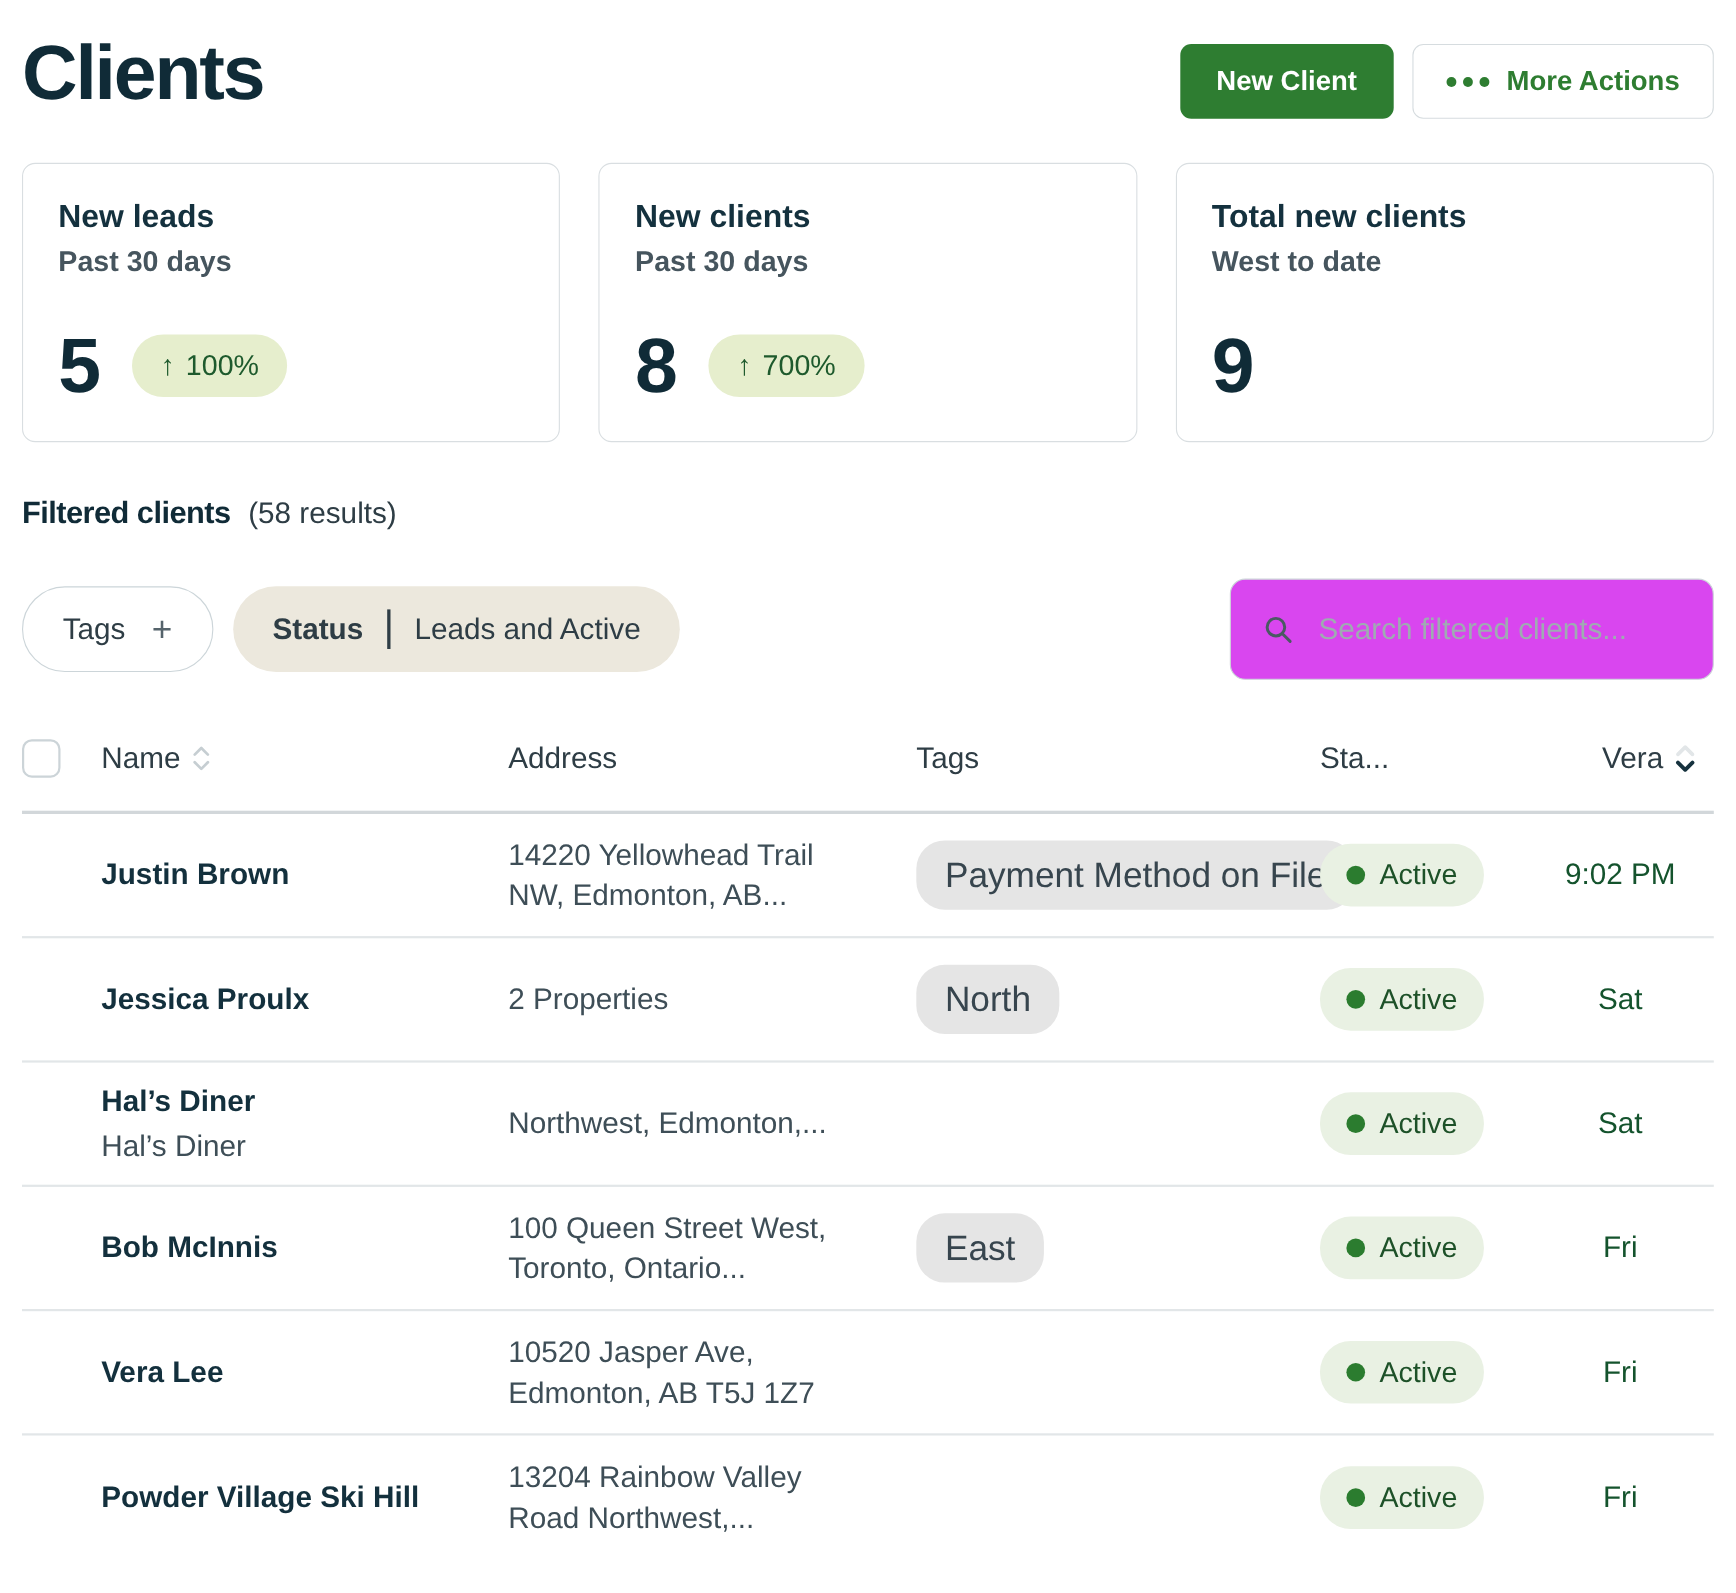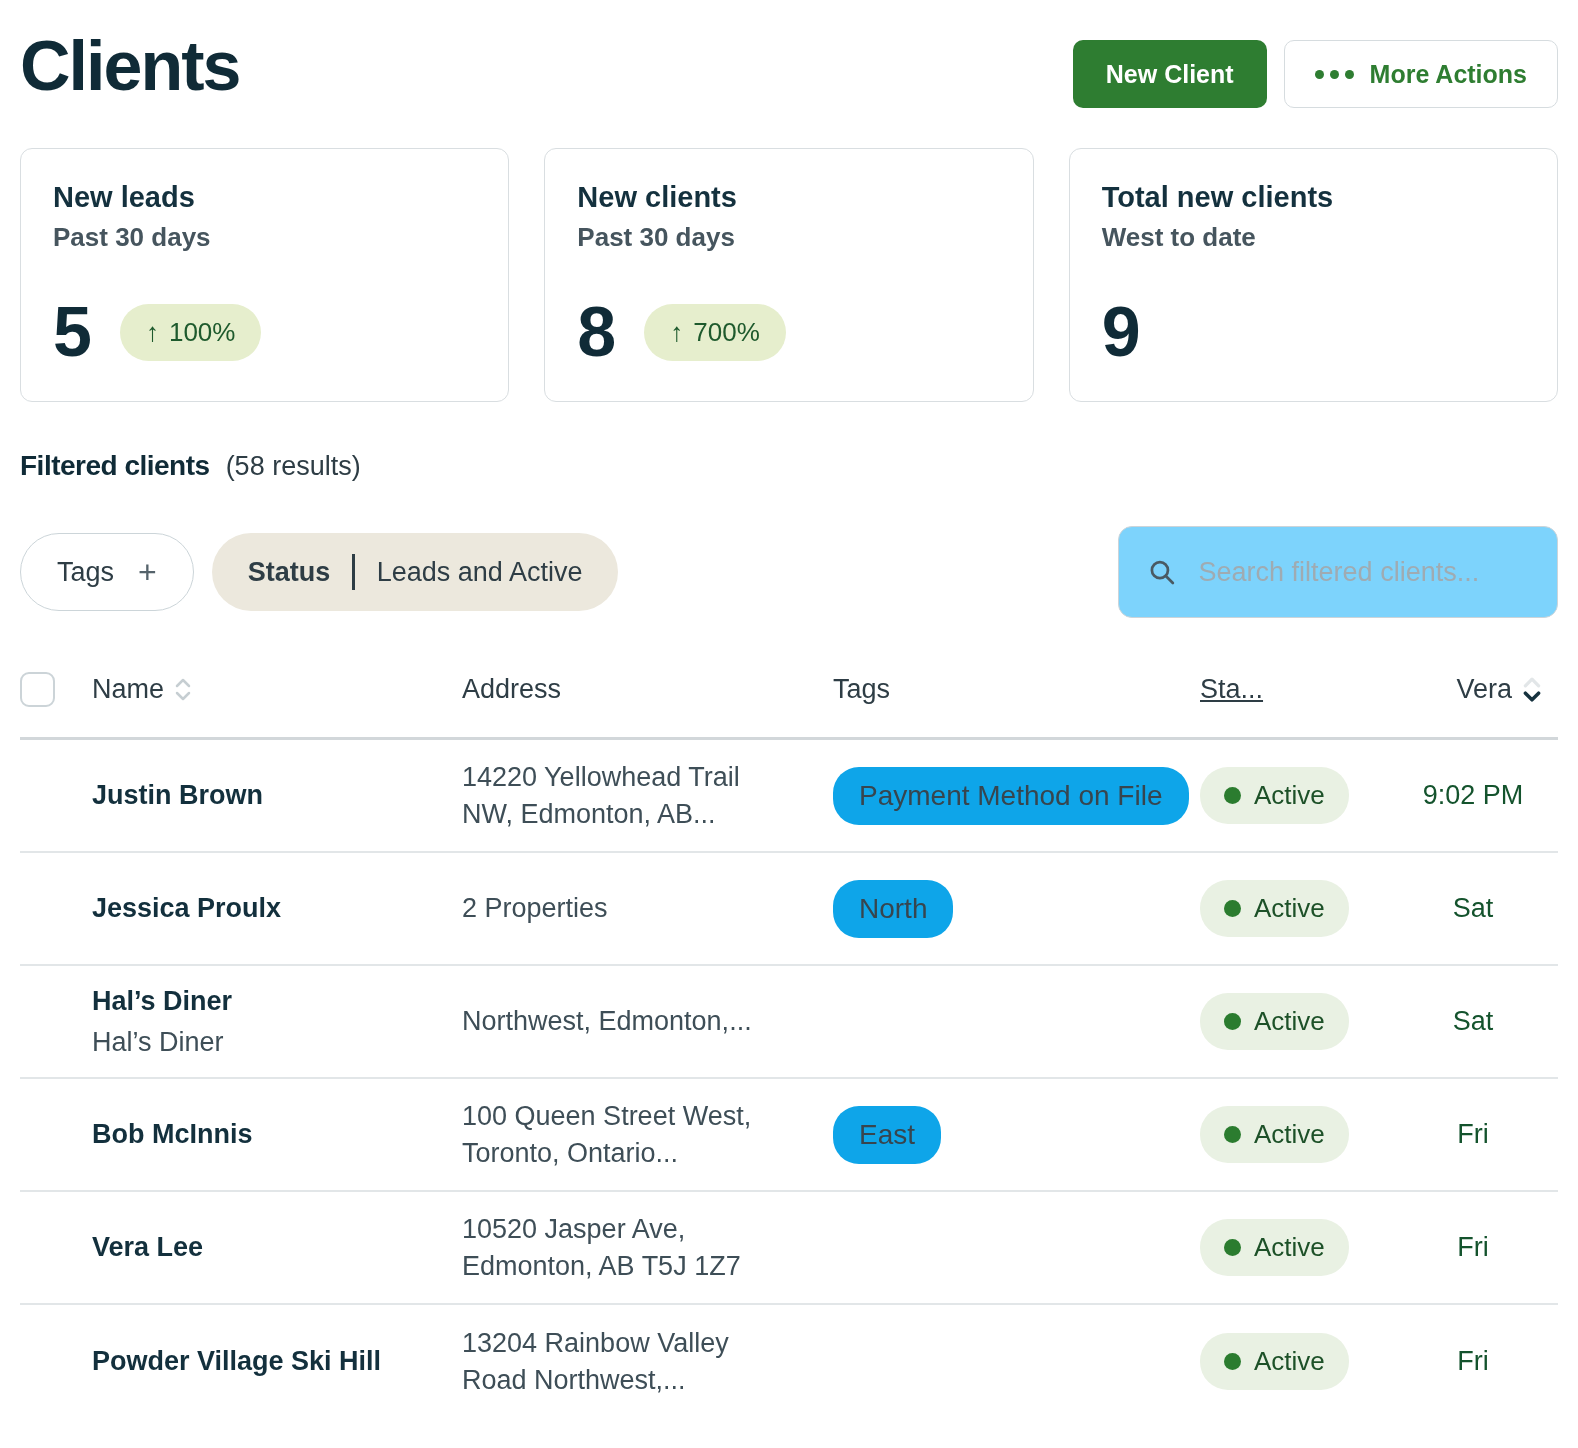--- a/index.html
+++ b/index.html
@@ -37,44 +37,44 @@
 
   
   .filter-row { margin-top: 44px; display: flex; justify-content: space-between; align-items: center; }
   .pills { display: flex; gap: 18px; align-items: center; }
   .pill { border-radius: 40px; font-size: 27px; color: #2e3d45; height: 78px; display: flex; align-items: center; padding: 0 36px; cursor: pointer; }
   .pill-outline { border: 1.5px solid #ccd5d9; background: #ffffff; gap: 24px; }
   .plus-icon { font-size: 32px; color: #55636b; font-weight: 400; line-height: 1; }
   .pill-filled { background: #ece8dd; gap: 22px; }
   .pill-filled .pill-label { font-weight: 600; }
   .pill-divider { width: 2.5px; height: 36px; background: #2e3d45; }
-  .search-box { width: 440px; height: 92px; border: 1.5px solid #ccd4d9; border-radius: 14px; display: flex; align-items: center; padding: 0 28px; gap: 20px; background: #7dd3fc; }
+  .search-box { width: 440px; height: 92px; border: 1.5px solid #ccd4d9; border-radius: 14px; display: flex; align-items: center; padding: 0 28px; gap: 20px; background: #d946ef; }
   .search-box input { border: none; outline: none; font-size: 27px; color: #17323f; width: 100%; font-family: "Liberation Sans", sans-serif; background: transparent; }
   .search-box input::placeholder { color: #9fabb2; }
 
   
   .table { margin-top: 28px; }
   .thead { display: flex; align-items: center; padding: 26px 0 30px; font-size: 27px; color: #2e3d45; border-bottom: 3px solid #d2d7da; }
   .col-check { width: 72px; display: flex; align-items: center; }
   .col-name { width: 370px; }
   .col-address { width: 371px; padding-right: 30px; }
   .col-tags { width: 367px; }
-  .col-status { width: 204px; text-decoration: underline; }
+  .col-status { width: 204px; }
   .col-last { flex: 1; text-align: right; padding-right: 16px; }
   .checkbox { width: 35px; height: 35px; border: 2.5px solid #ccd4d8; border-radius: 9px; background: #fff; cursor: pointer; display: inline-block; }
   .th-inner { display: inline-flex; align-items: center; gap: 10px; }
   .col-last .th-inner { justify-content: flex-end; }
   .sort-stack { display: inline-flex; flex-direction: column; gap: 3px; }
 
   .trow { display: flex; align-items: center; min-height: 113px; border-bottom: 2px solid #e2e6e8; }
   .trow:last-child { border-bottom: none; }
   .client-name { font-size: 27px; font-weight: 700; color: #13303d; cursor: pointer; }
   .client-secondary { font-size: 27px; color: #3e4e57; margin-top: 10px; }
   .address { font-size: 27px; color: #3e4e57; line-height: 1.35; }
-  .tag-pill { background: #0ea5e9; border-radius: 26px; padding: 13px 26px; font-size: 28px; color: #37454e; display: inline-block; white-space: nowrap; }
+  .tag-pill { background: #e5e5e5; border-radius: 26px; padding: 13px 26px; font-size: 32px; color: #37454e; display: inline-block; white-space: nowrap; }
   .status-pill { background: #e9f1e3; border-radius: 28px; padding: 13px 24px; font-size: 26px; color: #1d5128; display: inline-flex; align-items: center; gap: 13px; }
   .status-dot { width: 17px; height: 17px; border-radius: 50%; background: #2b7c2f; display: inline-block; }
   .last-cell { font-size: 27px; color: #14532d; text-align: center; }
 </style>
 </head>
 <body>
 
 <div class="page">
 
   <div class="top-row">

